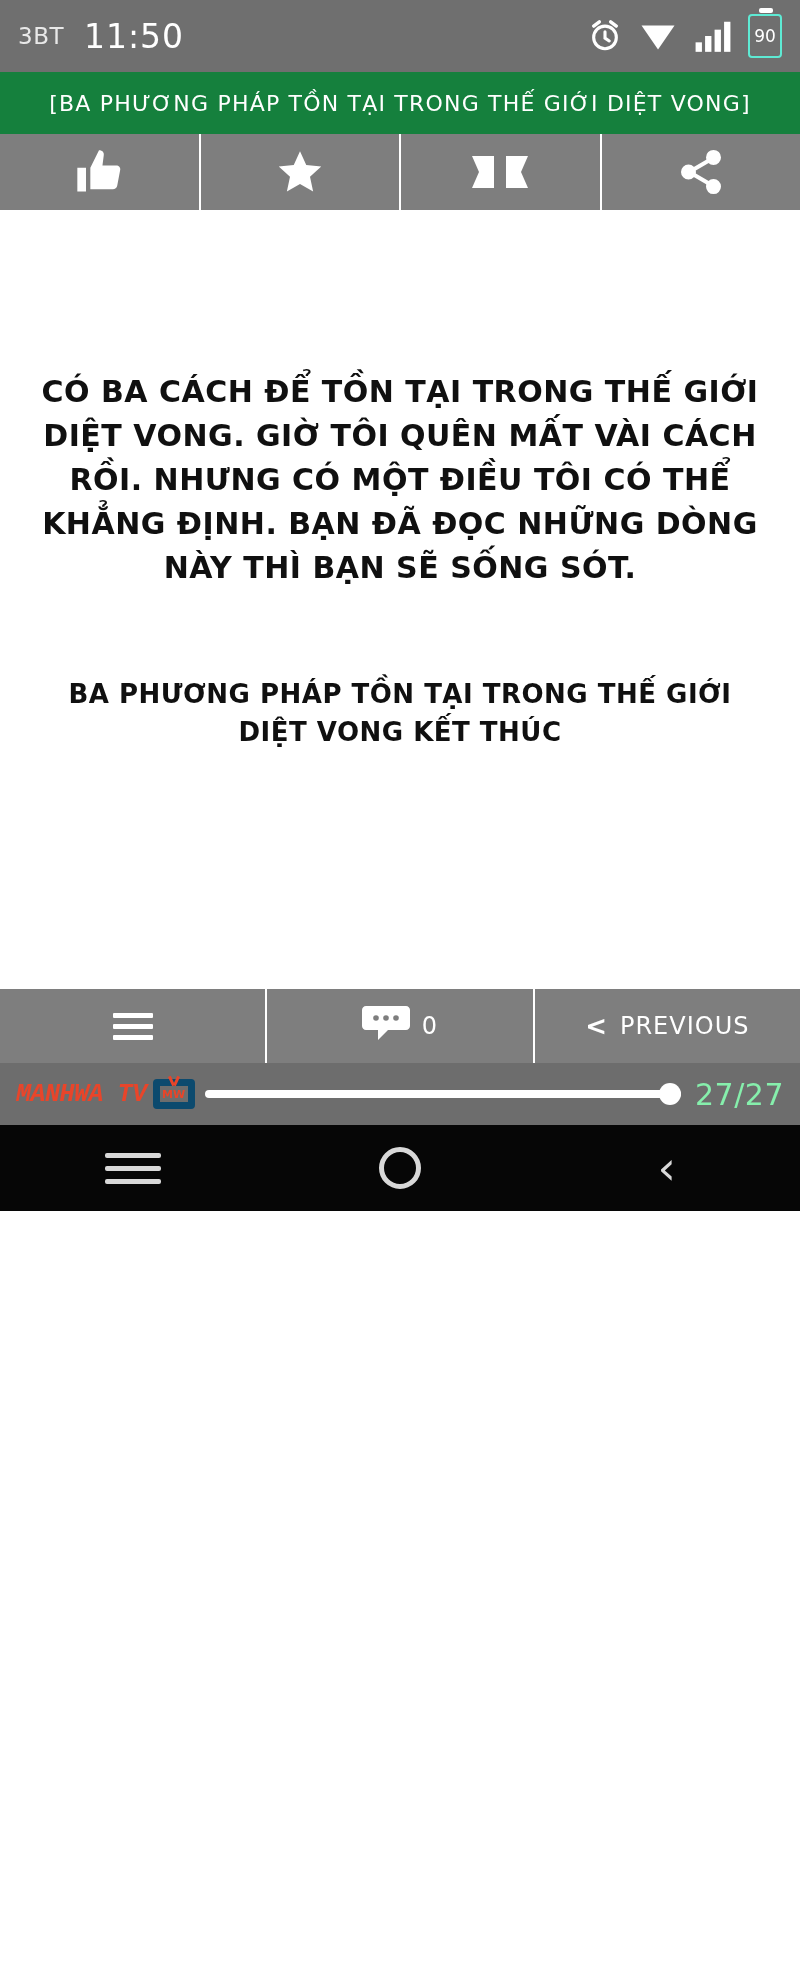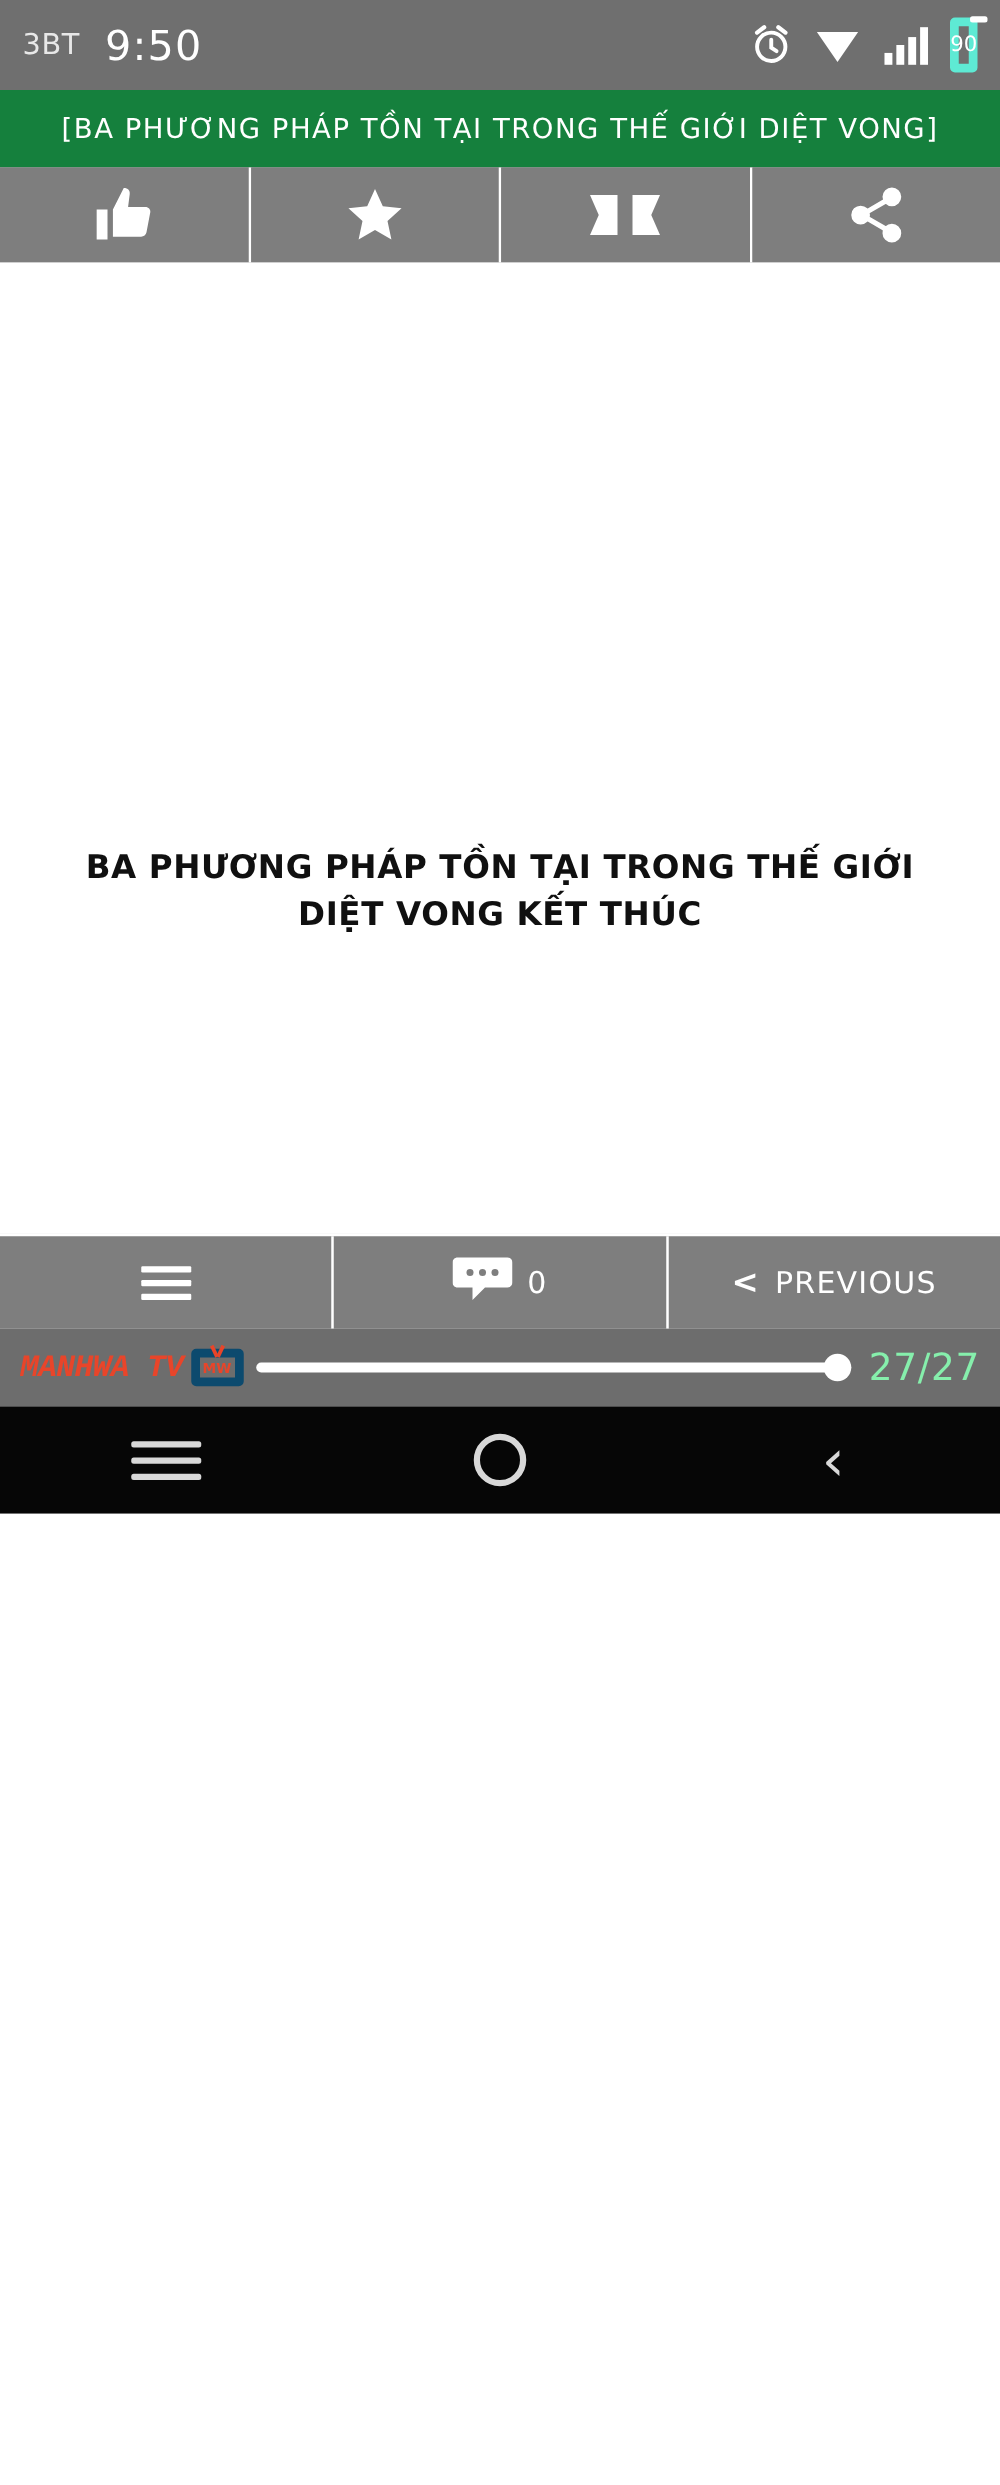--- a/index.html
+++ b/index.html
@@ -42,22 +42,22 @@
   .status-icons {
     margin-left:auto;
     display:flex;
     align-items:center;
     gap:16px;
   }
   .icon-alarm { width:34px; height:34px; display:block; }
   .icon-wifi  { width:40px; height:30px; display:block; }
   .icon-signal{ width:38px; height:32px; display:block; }
   .battery {
-    width:22px; height:44px;
-    border:7px solid #5eead4;
+    width:34px; height:44px;
+    border:2px solid #5eead4;
     border-radius:4px;
     position:relative;
     display:flex; align-items:center; justify-content:center;
     font-size:17px;
     color:#ffffff;
     font-family:"DejaVu Sans", sans-serif;
   }
   .battery:before{
     content:"";
     position:absolute; top:-8px; left:9px;
@@ -242,21 +242,21 @@
   
   .filler { flex:1 1 auto; background:#ffffff; }
 </style>
 </head>
 <body>
 
 <div class="phone">
 
   <div class="statusbar">
     <span class="carrier">3BT</span>
-    <span class="clock">9:50</span>
+    <span class="clock">11:50</span>
     <div class="status-icons">
       <span>
         <svg class="icon-alarm" viewBox="0 0 24 24" fill="#ffffff">
           <circle cx="12" cy="13" r="8" fill="none" stroke="#ffffff" stroke-width="2.2"></circle>
           <path d="M12 9v4.5l3 2" fill="none" stroke="#ffffff" stroke-width="2.2" stroke-linecap="round"></path>
           <path d="M4 5l4-3M20 5l-4-3" stroke="#ffffff" stroke-width="2.4" stroke-linecap="round"></path>
         </svg>
       </span>
       <span>
         <svg class="icon-wifi" viewBox="0 0 24 20" fill="#ffffff">
@@ -310,20 +310,21 @@
           <circle cx="18" cy="5" r="2.6" fill="#ffffff"></circle>
           <circle cx="6" cy="12" r="2.6" fill="#ffffff"></circle>
           <circle cx="18" cy="19" r="2.6" fill="#ffffff"></circle>
           <path d="M8.4 10.8l7.2-4.2M8.4 13.2l7.2 4.2"></path>
         </svg>
       </span>
     </div>
   </div>
 
   <div class="content">
+    <div class="txtblock blk1">CÓ BA CÁCH ĐỂ TỒN TẠI TRONG THẾ GIỚI DIỆT VONG. GIỜ TÔI QUÊN MẤT VÀI CÁCH RỒI. NHƯNG CÓ MỘT ĐIỀU TÔI CÓ THỂ KHẲNG ĐỊNH. BẠN ĐÃ ĐỌC NHỮNG DÒNG NÀY THÌ BẠN SẼ SỐNG SÓT.</div>
     <div class="txtblock blk2">BA PHƯƠNG PHÁP TỒN TẠI TRONG THẾ GIỚI DIỆT VONG KẾT THÚC</div>
 
   </div>
 
   <div class="bottomnav">
     <div class="bn-btn">
       <span class="hamburger-lines">
         <span></span>
           <span></span>
           <span></span>

